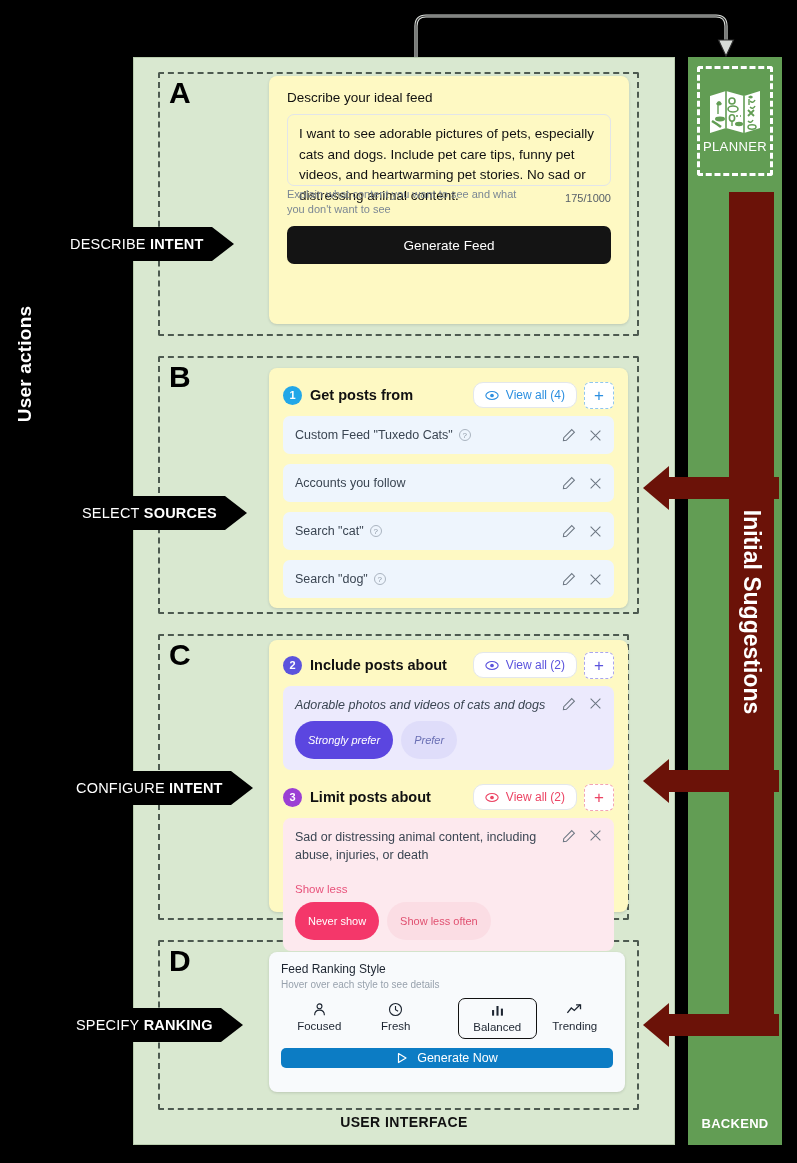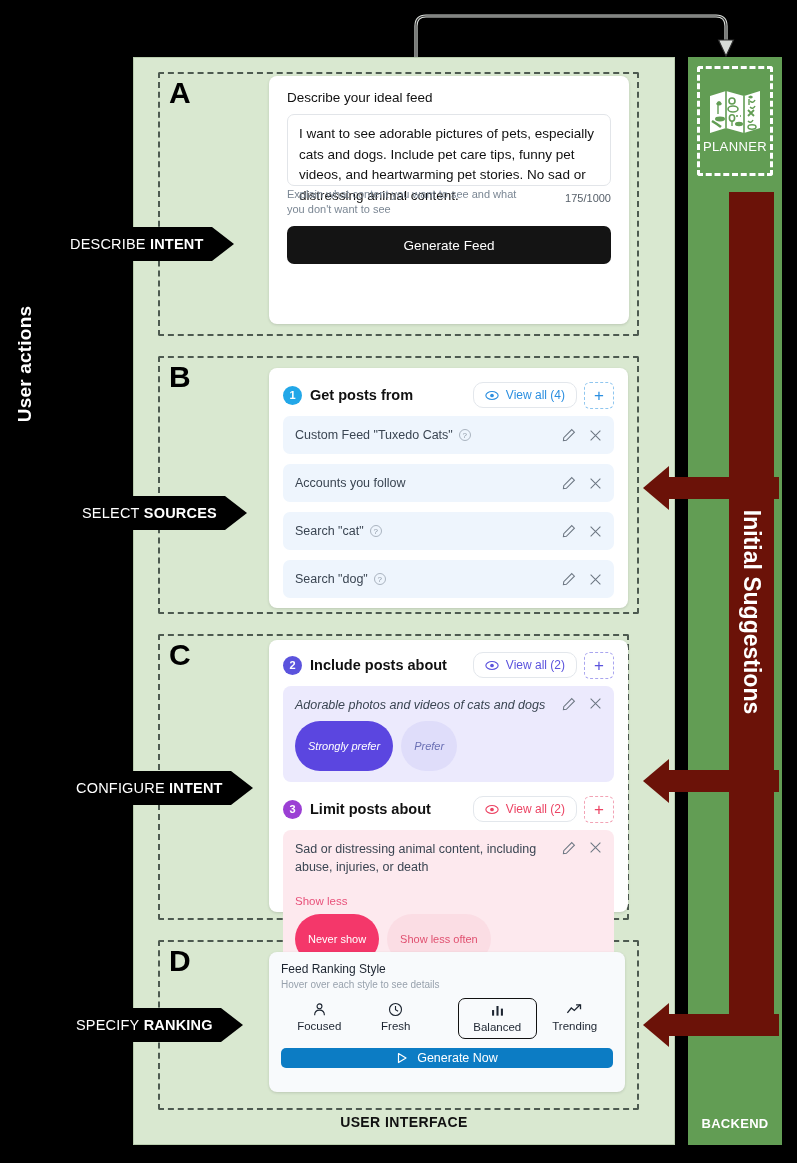--- a/index.html
+++ b/index.html
@@ -46,21 +46,21 @@
     font-size:30px; font-weight:bold; color:#000;
     line-height:1;
   }
   #region-a { left:158px; top:72px;  width:481px; height:264px; }
   #region-b { left:158px; top:356px; width:481px; height:258px; }
   #region-c { left:158px; top:634px; width:471px; height:286px; }
   #region-d { left:158px; top:940px; width:481px; height:170px; }
 
   
   .card {
-    position:absolute; background:#ffffff; border-radius:8px;
+    position:absolute; background:#fef9c3; border-radius:8px;
     box-shadow:0 1px 3px rgba(0,0,0,.14);
   }
   #card-a { left:269px; top:76px;  width:360px; height:248px; padding:14px 18px 16px; }
   #card-b { left:269px; top:368px; width:359px; height:240px; padding:12px 14px 12px; }
   #card-c { left:269px; top:640px; width:359px; height:272px; padding:10px 14px 12px; }
   #card-d { left:269px; top:952px; width:356px; height:140px; padding:10px 12px 10px; background:#f8fafc; }
 
   
   .a-title { font-size:13.5px; color:#111; font-weight:400; margin-bottom:9px; }
   .a-textarea {
@@ -114,21 +114,21 @@
   .q-icon {
     display:inline-flex; align-items:center; justify-content:center;
     width:12px; height:12px; border:1px solid #aab4c0; border-radius:50%;
     font-size:8px; color:#8b96a3; margin-left:6px; vertical-align:1px;
   }
   .row-actions { margin-left:auto; display:flex; align-items:center; gap:13px; }
   .ic { color:#6d7783; }
 
   
   .chip-row { display:flex; align-items:center; gap:8px; margin-top:7px; }
-  .chip { border-radius:999px; font-size:11px; padding:19px 13px; white-space:nowrap; }
+  .chip { border-radius:999px; font-size:11px; padding:13px 13px; white-space:nowrap; }
   .chip-indigo-solid { background:#5b46e0; color:#fff; }
   .chip-indigo-soft  { background:#dfddfa; color:#6a6fb4; }
   .chip-red-solid { background:#f4376a; color:#fff; }
   .chip-red-soft  { background:#fbdde4; color:#e05070; }
 
   .item-indigo { background:#eceafd; border-radius:8px; padding:10px 12px 11px; margin-bottom:7px;font-style:italic; }
   .item-red    { background:#fde9ee; border-radius:8px; padding:10px 12px 11px; }
   .item-text { font-size:12.5px; color:#3a4552; line-height:1.45; padding-right:46px; }
   .item-sub { font-size:11.5px; color:#e8517a; margin-top:19px; }
   .item-head { position:relative; }

